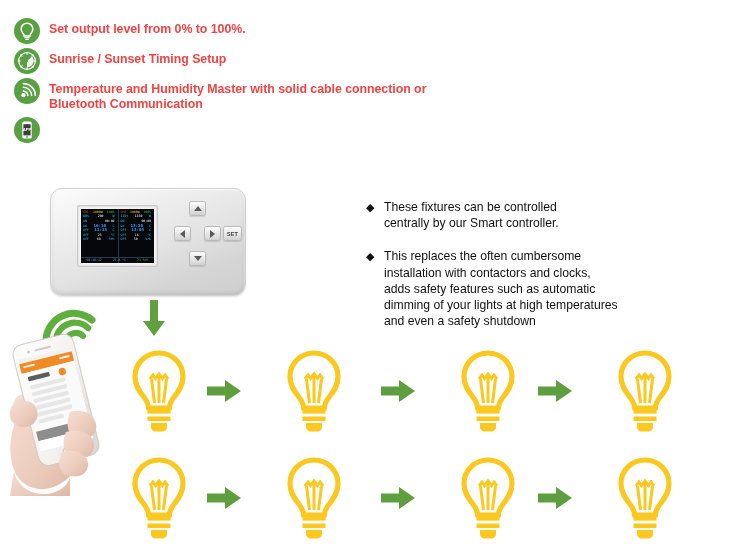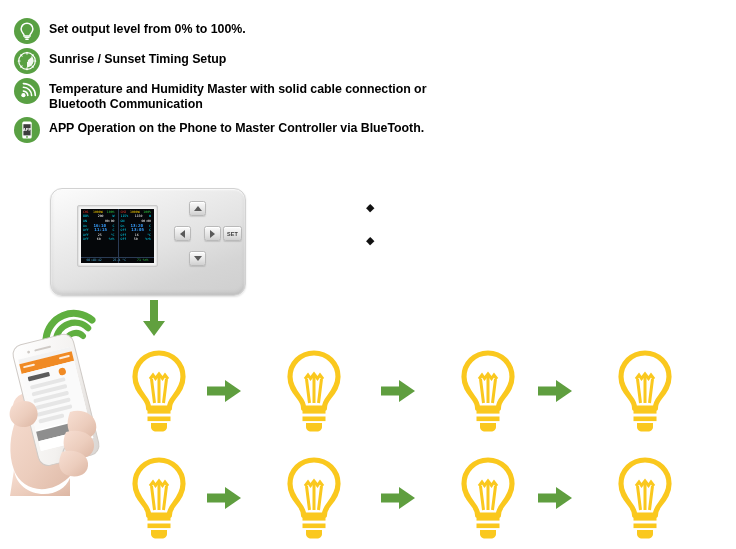--- a/index.html
+++ b/index.html
@@ -37,21 +37,21 @@
     background: #59a043;
     flex: 0 0 26px;
     position: relative;
     margin-right: 9px;
     overflow: hidden;
   }
   .feature-row .feat-text {
     font-size: 12.4px;
     font-weight: bold;
     line-height: 15px;
-    color: #000000;
+    color: #ef4444;
     letter-spacing: -0.05px;
     padding-top: 4px;
     white-space: pre-line;
   }
 
   
   .ic-svg { display:block; width:26px; height:26px; }
 
   
   #controller {
@@ -272,21 +272,20 @@
 
   <div class="feature-row" style="left:14px; top:117px;">
     <span class="feat-icon">
       <svg class="ic-svg" viewBox="0 0 26 26">
         <rect x="8.3" y="4.6" width="9.4" height="17" rx="1.6" fill="#ffffff"></rect>
         <rect x="9.4" y="7.2" width="7.2" height="11.2" fill="#3c3c3c"></rect>
         <text x="13" y="14.3" font-family="Liberation Sans, sans-serif" font-size="4.2" font-weight="bold" fill="#ffffff" text-anchor="middle">APP</text>
         <circle cx="13" cy="19.9" r="0.9" fill="#59a043"></circle>
       </svg>
     </span>
-    <span class="feat-text">APP Operation on the Phone to Master Controller via BlueTooth.</span>
   </div>
 </div>
 
 <div id="controller">
 
   <div id="lcd-bezel">
     <div id="lcd">
 
       <div class="lcd-col left">
         <div class="lcd-hdr">
@@ -391,23 +390,30 @@
 
 <div id="down-arrow">
   <svg width="30" height="38" viewBox="0 0 30 38">
     <path d="M11 0 h8 v21 h7 l-11 15 -11 -15 h7 z" fill="#61a03f"></path>
   </svg>
 </div>
 
 <div id="right-notes">
   <div class="note">
     <span class="dia">◆</span>
+    <span class="note-text">These fixtures can be controlled
+centrally by our Smart controller.</span>
   </div>
   <div class="note">
     <span class="dia">◆</span>
+    <span class="note-text">This replaces the often cumbersome
+installation with contactors and clocks,
+adds safety features such as automatic
+dimming of your lights at high temperatures
+and even a safety shutdown</span>
   </div>
 </div>
 
 <div id="phone-group">
 
   <svg id="wifi-arcs" width="62" height="36" viewBox="0 0 62 36">
     <g fill="none" stroke="#5faf3f" stroke-linecap="round">
       <path d="M6 33 A28 28 0 0 1 52 14" stroke-width="7"></path>
       <path d="M16 34 A19 19 0 0 1 48 22" stroke-width="6.5"></path>
       <path d="M26 35 A10 10 0 0 1 43 30" stroke-width="6"></path>

